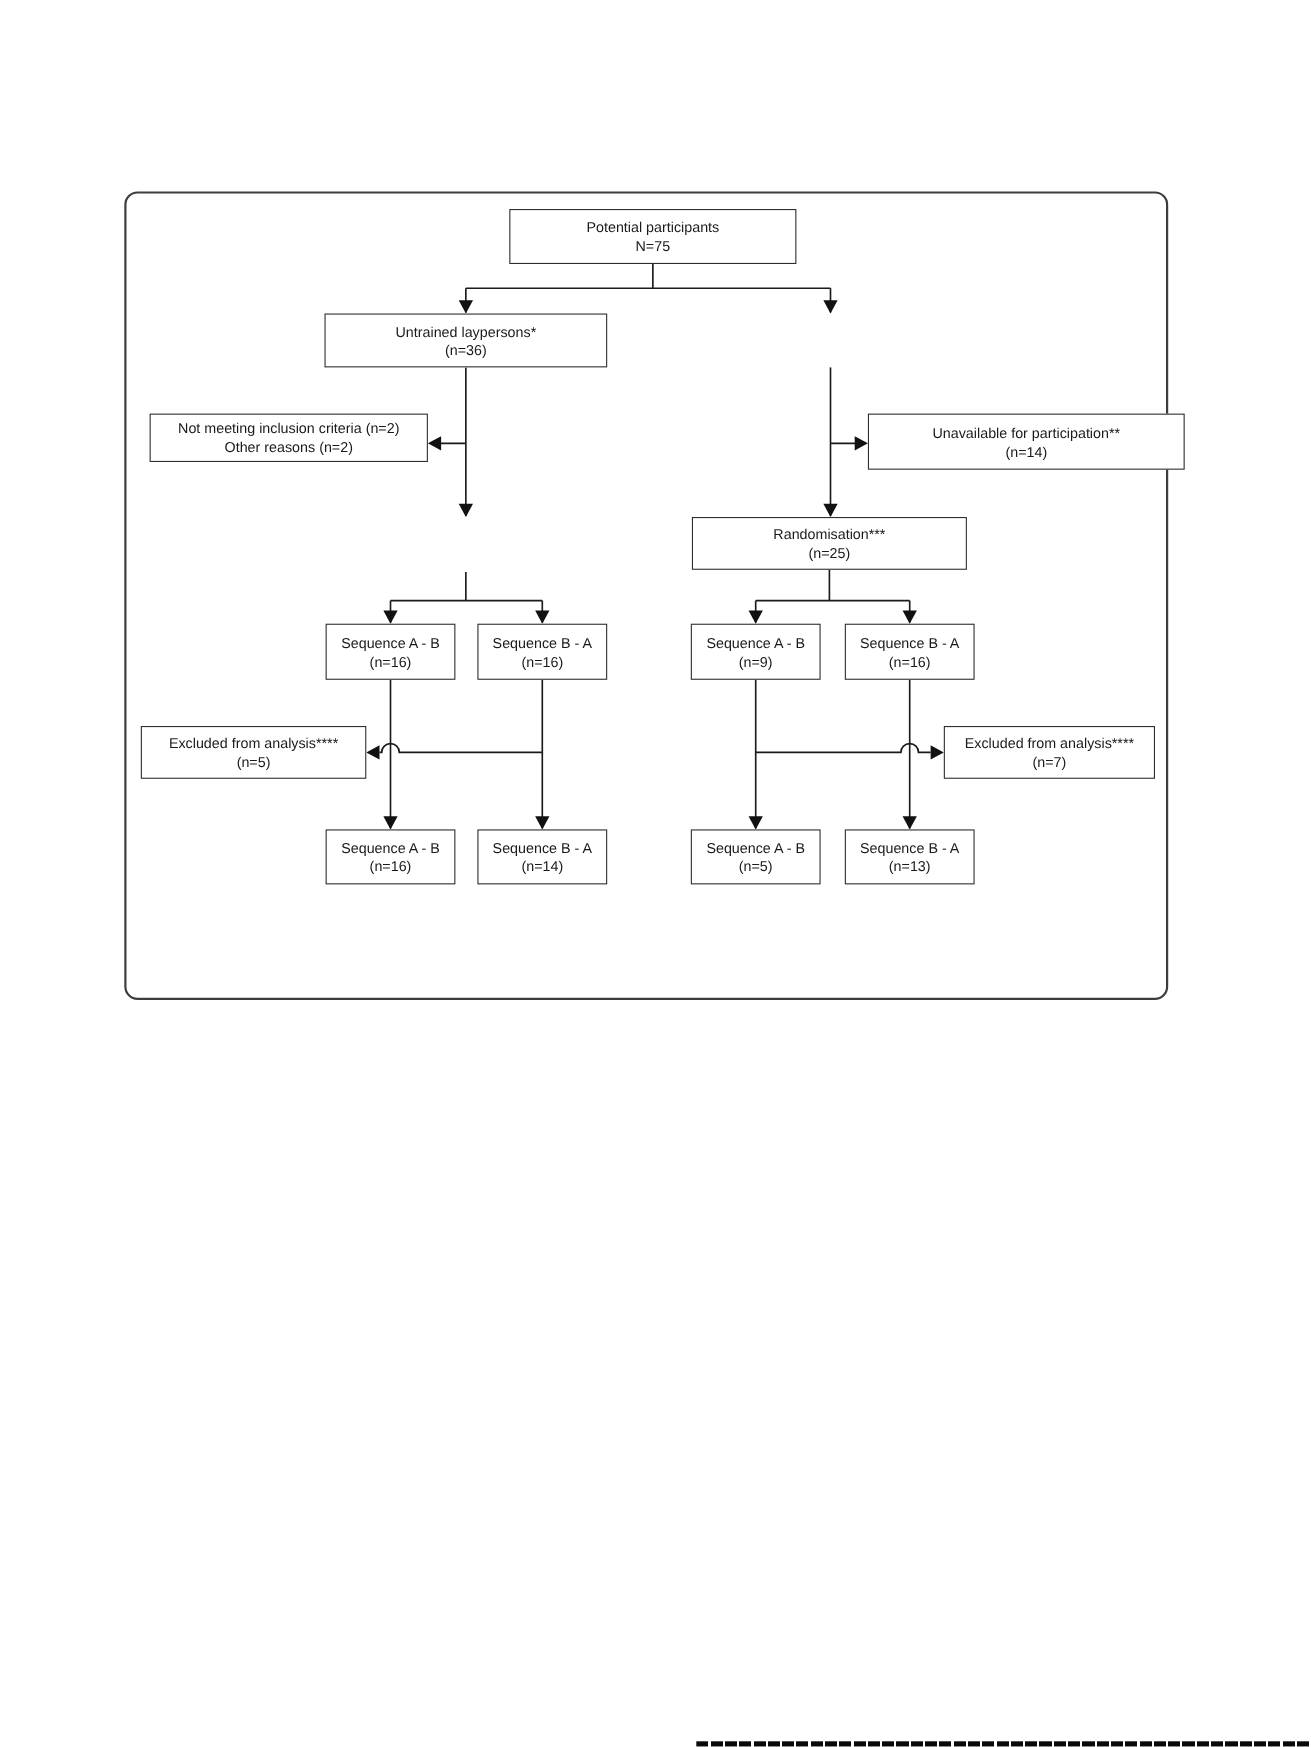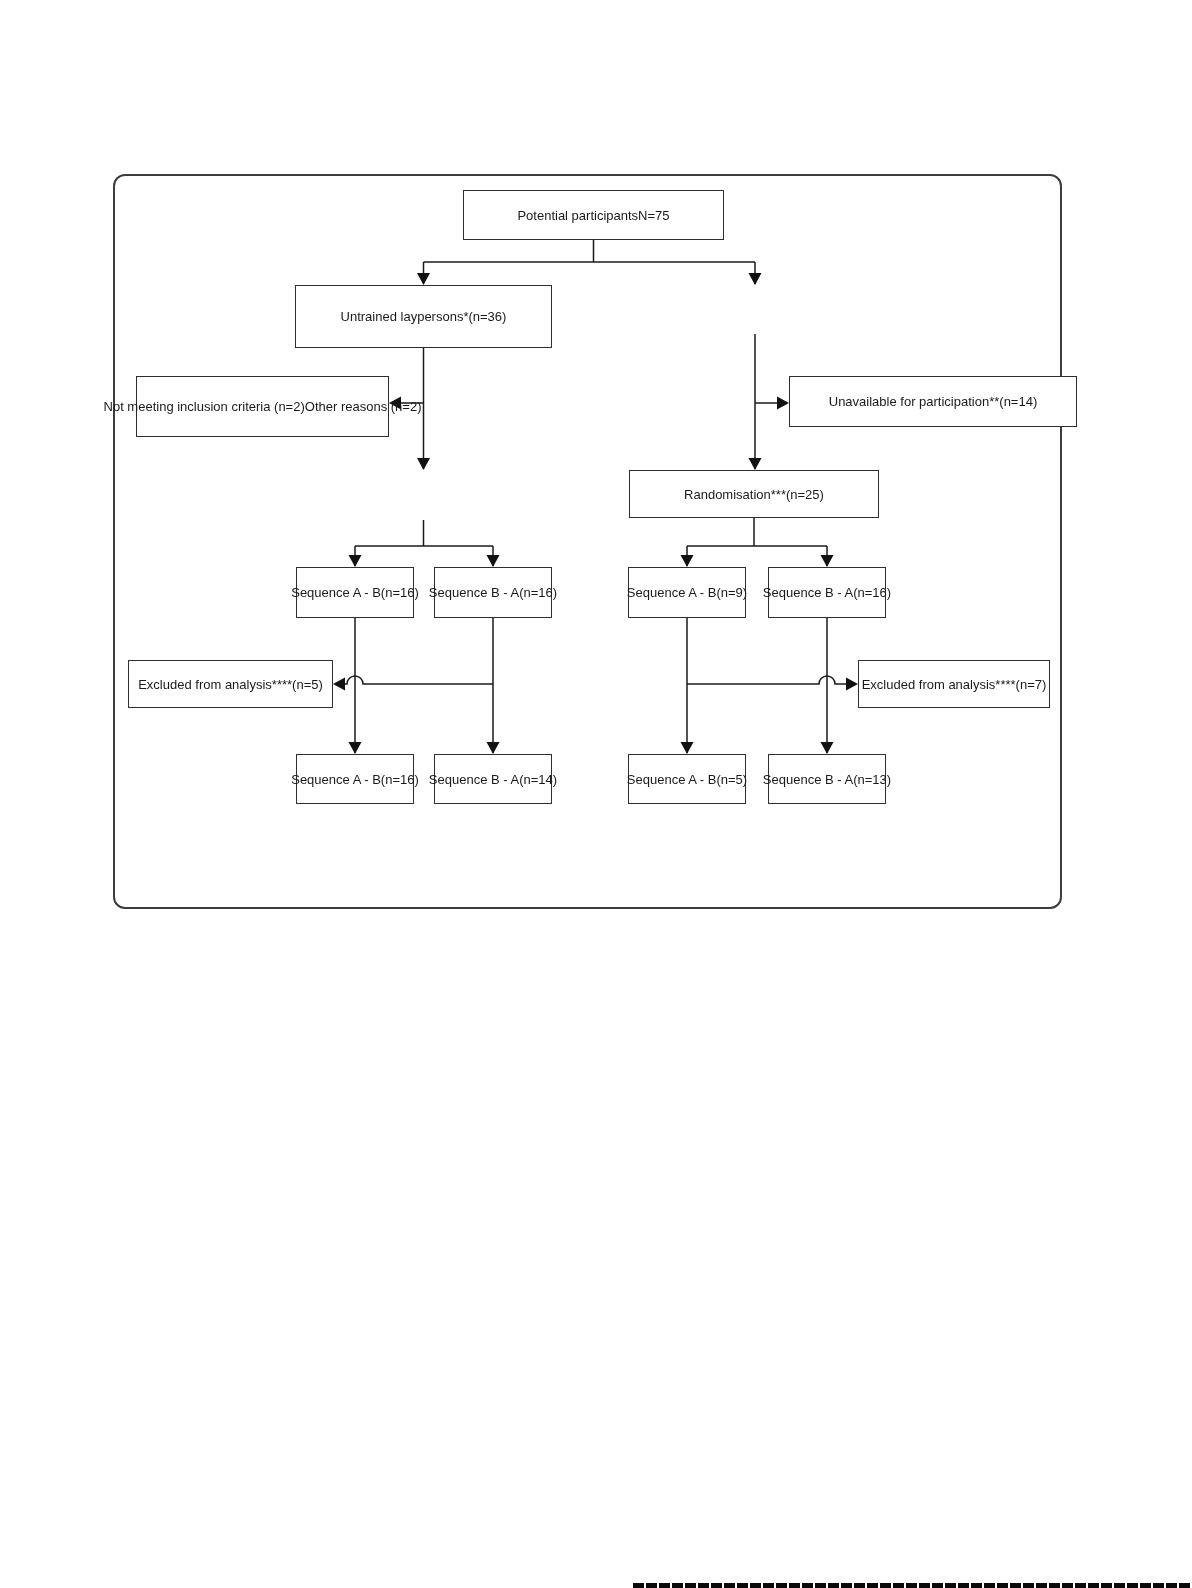--- a/index.html
+++ b/index.html
@@ -26,20 +26,21 @@
     border-radius: 12px;
     background: transparent;
     box-sizing: border-box;
   }
   .box {
     position: absolute;
     box-sizing: border-box;
     border: 1.5px solid #2e2e2e;
     background: #ffffff;
     display: flex;
+    flex-direction: column;
     align-items: center;
     justify-content: center;
     text-align: center;
     font-size: 13px;
     line-height: 17px;
     color: #1a1a1a;
     z-index: 2;
   }
   .box span { display: block; white-space: nowrap; }
   svg.connectors {
@@ -117,27 +118,27 @@
       <polygon points="333,684 345,677.5 345,690.5"></polygon>
       <polygon points="858,684 846,677.5 846,690.5"></polygon>
     </g>
   </svg>
 
   <div class="box" style="left:463px;top:190px;width:261px;height:50px">
     <span>Potential participants</span>
     <span>N=75</span>
   </div>
 
-  <div class="box" style="left:295px;top:285px;width:257px;height:63px">
+  <div class="box" style="left:295px;top:285px;width:257px;height:49px">
     <span>Untrained laypersons*</span>
     <span>(n=36)</span>
   </div>
 
 
-  <div class="box" style="left:136px;top:376px;width:253px;height:61px">
+  <div class="box" style="left:136px;top:376px;width:253px;height:44px">
     <span>Not meeting inclusion criteria (n=2)</span>
     <span>Other reasons (n=2)</span>
   </div>
 
   <div class="box" style="left:789px;top:376px;width:288px;height:51px">
     <span>Unavailable for participation**</span>
     <span>(n=14)</span>
   </div>
 
 

